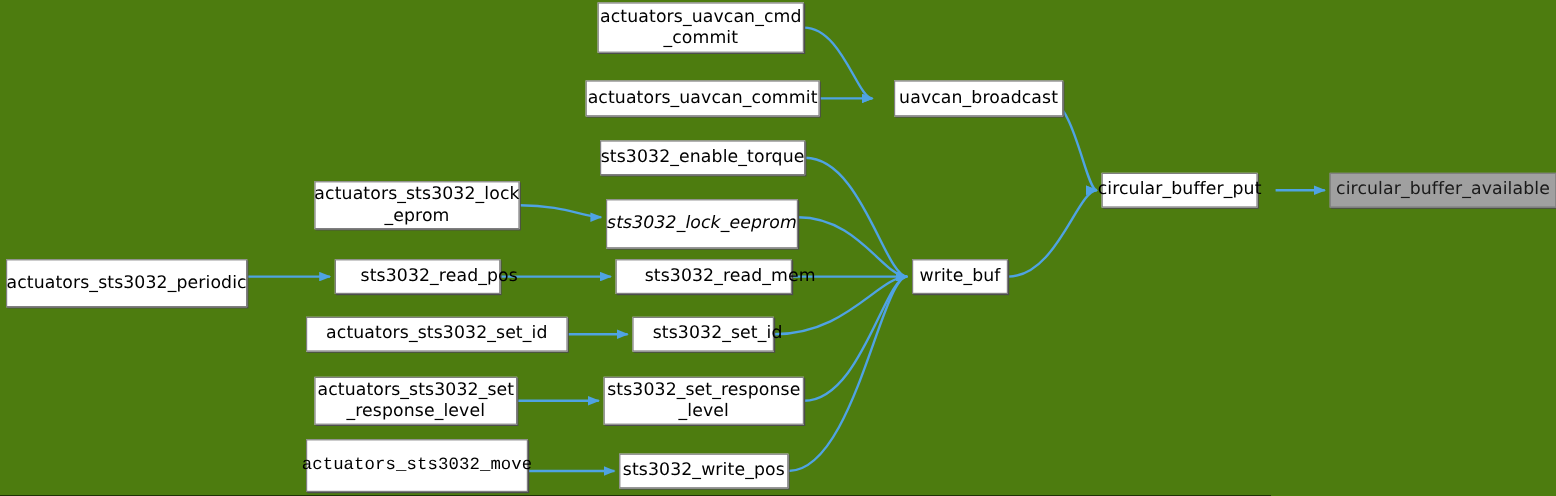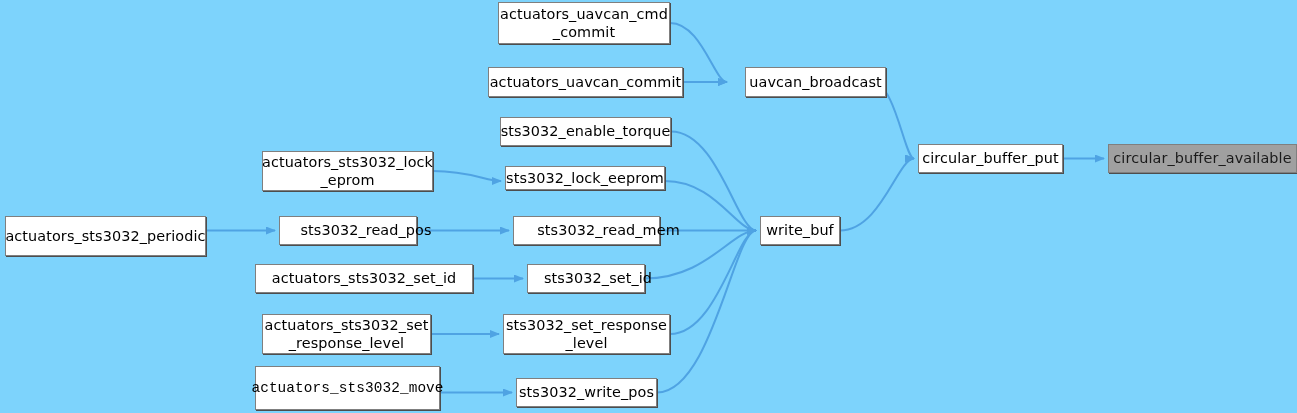--- a/index.html
+++ b/index.html
@@ -4,21 +4,21 @@
 <style>
   html, body {
     margin: 0;
     padding: 0;
     background: #000000;
   }
   #canvas {
     position: relative;
     width: 1297px;
     height: 413px;
-    background: #7dd3fc;
+    background: #4d7c0f;
     overflow: hidden;
     font-family: "DejaVu Sans", sans-serif;
   }
   svg.edges {
     position: absolute;
     left: 0;
     top: 0;
     width: 1297px;
     height: 413px;
     pointer-events: none;
@@ -75,22 +75,22 @@
       </g>
   </svg>
   <div id="node-layer">
       <div class="node" style="left: 498px; top: 2px; width: 172px; height: 42px;">actuators_uavcan_cmd
 _commit</div>
       <div class="node" style="left: 488px; top: 67px; width: 195px; height: 30px;">actuators_uavcan_commit</div>
       <div class="node" style="left: 731px; top: 67px; width: 141px; height: 30px; margin-left: 14px;">uavcan_broadcast</div>
       <div class="node" style="left: 500px; top: 117px; width: 171px; height: 29px;">sts3032_enable_torque</div>
       <div class="node" style="left: 262px; top: 151px; width: 171px; height: 40px;">actuators_sts3032_lock
 _eprom</div>
-      <div class="node" style="left: 505px; top: 166px; width: 160px; height: 24px;">sts3032_lock_eeprom</div>
-      <div class="node" style="left: 918px; top: 144px; width: 145px; height: 29px;">circular_buffer_put</div>
+      <div class="node" style="left: 505px; top: 166px; width: 160px; height: 41px; font-style: italic;">sts3032_lock_eeprom</div>
+      <div class="node" style="left: 918px; top: 144px; width: 130px; height: 29px;">circular_buffer_put</div>
       <div class="node highlight" style="left: 1108px; top: 144px; width: 189px; height: 29px;">circular_buffer_available</div>
       <div class="node" style="left: 5px; top: 216px; width: 201px; height: 40px;">actuators_sts3032_periodic</div>
       <div class="node" style="left: 279px; top: 216px; width: 138px; height: 29px; padding-left: 36px;">sts3032_read_pos</div>
       <div class="node" style="left: 513px; top: 216px; width: 147px; height: 29px; padding-left: 44px;">sts3032_read_mem</div>
       <div class="node" style="left: 760px; top: 216px; width: 80px; height: 29px;">write_buf</div>
       <div class="node" style="left: 255px; top: 264px; width: 218px; height: 29px;">actuators_sts3032_set_id</div>
       <div class="node" style="left: 527px; top: 264px; width: 118px; height: 29px; padding-left: 24px;">sts3032_set_id</div>
       <div class="node" style="left: 262px; top: 314px; width: 169px; height: 40px;">actuators_sts3032_set
 _response_level</div>
       <div class="node" style="left: 503px; top: 314px; width: 167px; height: 40px;">sts3032_set_response

